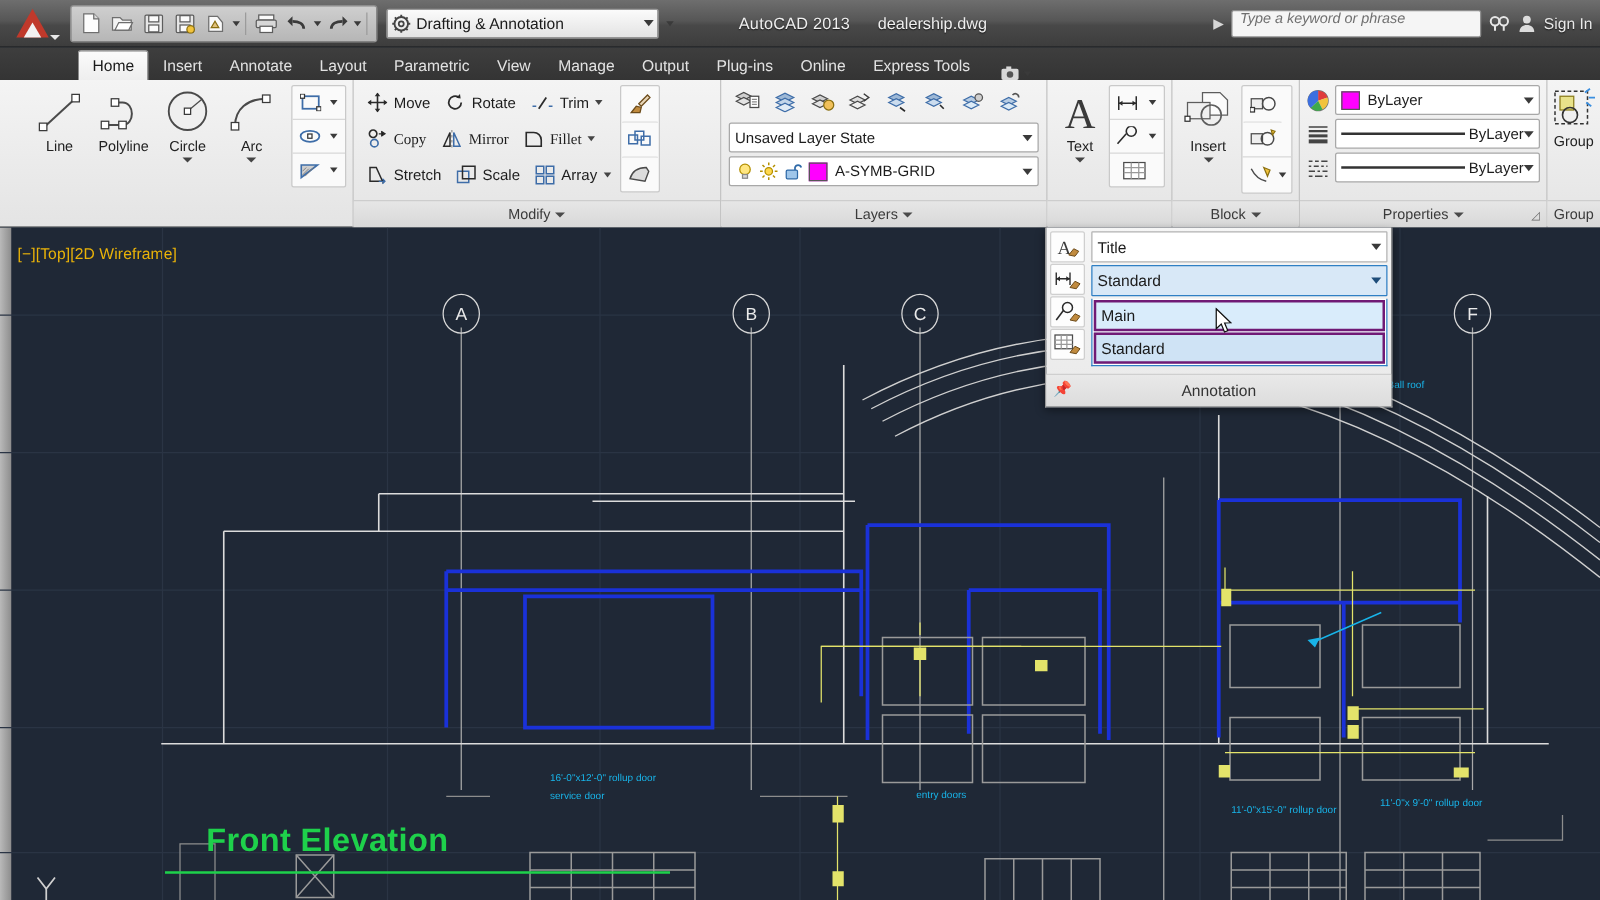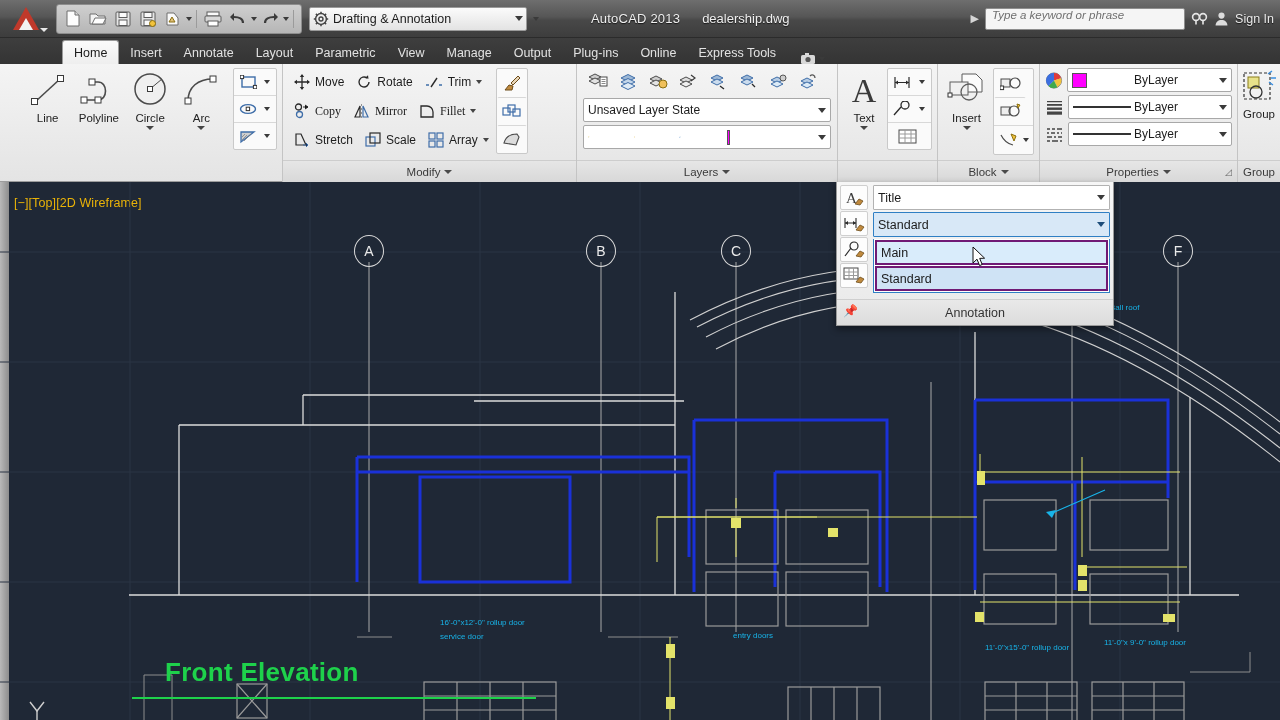--- a/index.html
+++ b/index.html
@@ -108,21 +108,21 @@
   .smallrow{ display:flex;align-items:center; height:28px; border-radius:3px; padding:0 3px; }
   .smallrow .lbl{ font-size:12px;color:#1d1d1d; margin-left:5px; white-space:nowrap;}
   .smallrow .dd{width:0;height:0;border-left:3.5px solid transparent;border-right:3.5px solid transparent;border-top:4px solid #444;margin-left:5px;}
 
   .iconcell{ width:28px;height:26px;display:flex;align-items:center;justify-content:center;
              border:1px solid transparent;border-radius:2px;}
   .gridbox{ border:1px solid #c9c9c9; background:#fafafa; border-radius:2px; display:flex;flex-direction:column;}
 
   .combo{
     height:24px; display:flex;align-items:center;
-    background:#fff;border:1px solid #a8a8a8;border-radius:2px; padding:0 4px;gap:41px;
+    background:#fff;border:1px solid #a8a8a8;border-radius:2px; padding:0 4px;
   }
   .combo .txt{ flex:1; font-size:12px;color:#1c1c1c; white-space:nowrap; overflow:hidden;}
   .combo .dd{width:0;height:0;border-left:4.5px solid transparent;border-right:4.5px solid transparent;border-top:5px solid #3a3a3a;}
   .swatch{ width:15px;height:15px;border:1px solid #555;}
 
   
   .canvas{
     position:absolute;left:0;top:182px;width:1280px;height:538px;
     background:#1f2836; overflow:hidden;
   }

